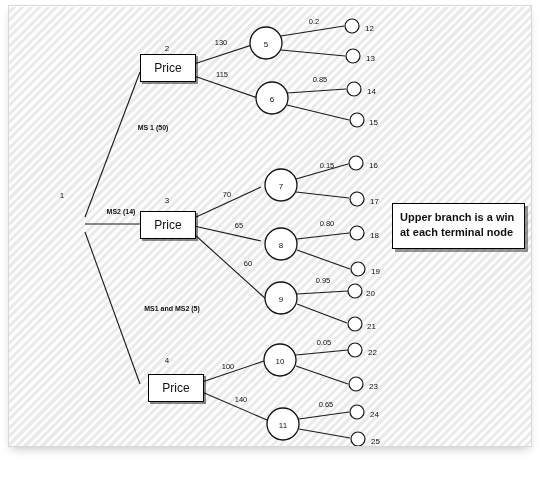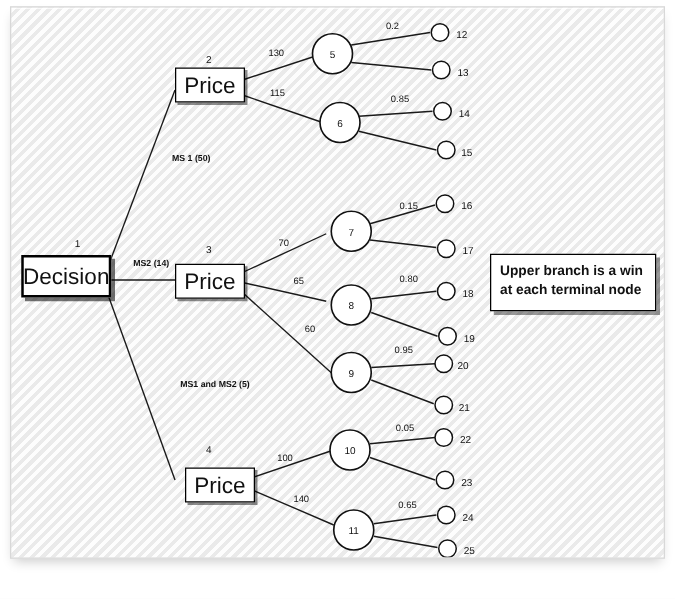--- a/index.html
+++ b/index.html
@@ -24,21 +24,21 @@
   .nlabel{font-family:"Liberation Sans", sans-serif;font-size:8px;fill:#111;text-anchor:middle;dominant-baseline:central;}
   .tnum{font-family:"Liberation Sans", sans-serif;font-size:8px;fill:#111;dominant-baseline:central;}
   .elabel{font-family:"Liberation Sans", sans-serif;font-size:7.5px;fill:#111;text-anchor:middle;dominant-baseline:central;}
   .blabel{font-family:"Liberation Sans", sans-serif;font-size:7px;font-weight:bold;fill:#111;text-anchor:middle;dominant-baseline:central;}
   .idnum{font-family:"Liberation Sans", sans-serif;font-size:8px;fill:#111;text-anchor:middle;dominant-baseline:central;}
 
   .dbox{
     position:absolute;background:#ffffff;border:2px solid #000;
     box-shadow:3px 3px 0 rgba(0,0,0,0.55);
     display:flex;align-items:center;justify-content:center;
-    font-size:18px;color:#111;
+    font-size:12px;color:#111;
   }
   .dbox.square{box-shadow:2px 2px 0 rgba(0,0,0,0.45);border-width:1.5px;}
   .note{
     position:absolute;background:#ffffff;border:1.5px solid #000;
     box-shadow:3px 3px 0 rgba(0,0,0,0.4);
     font-size:11px;color:#111;line-height:1.35;
     padding:6px 7px;box-sizing:border-box;font-weight:bold;
   }
 </style>
 </head>
@@ -142,21 +142,20 @@
     <text class="tnum" x="361" y="408">24</text>
     <circle class="term" cx="349" cy="433" r="7"></circle>
     <text class="tnum" x="362" y="435">25</text>
 
     <text class="idnum" x="53" y="189">1</text>
     <text class="idnum" x="158" y="42">2</text>
     <text class="idnum" x="158" y="194">3</text>
     <text class="idnum" x="158" y="354">4</text>
   </svg>
 
-  <div class="dbox" style="left:8px;top:198px;width:68px;height:30px;">Decision</div>
 
   <div class="dbox square" style="left:131px;top:48px;width:54px;height:26px;">Price</div>
 
   <div class="dbox square" style="left:131px;top:205px;width:54px;height:26px;">Price</div>
 
   <div class="dbox square" style="left:139px;top:368px;width:54px;height:26px;">Price</div>
 
   <div class="note" style="left:383px;top:197px;width:133px;height:46px;">Upper branch is a win at each terminal node</div>
 
 </div>

